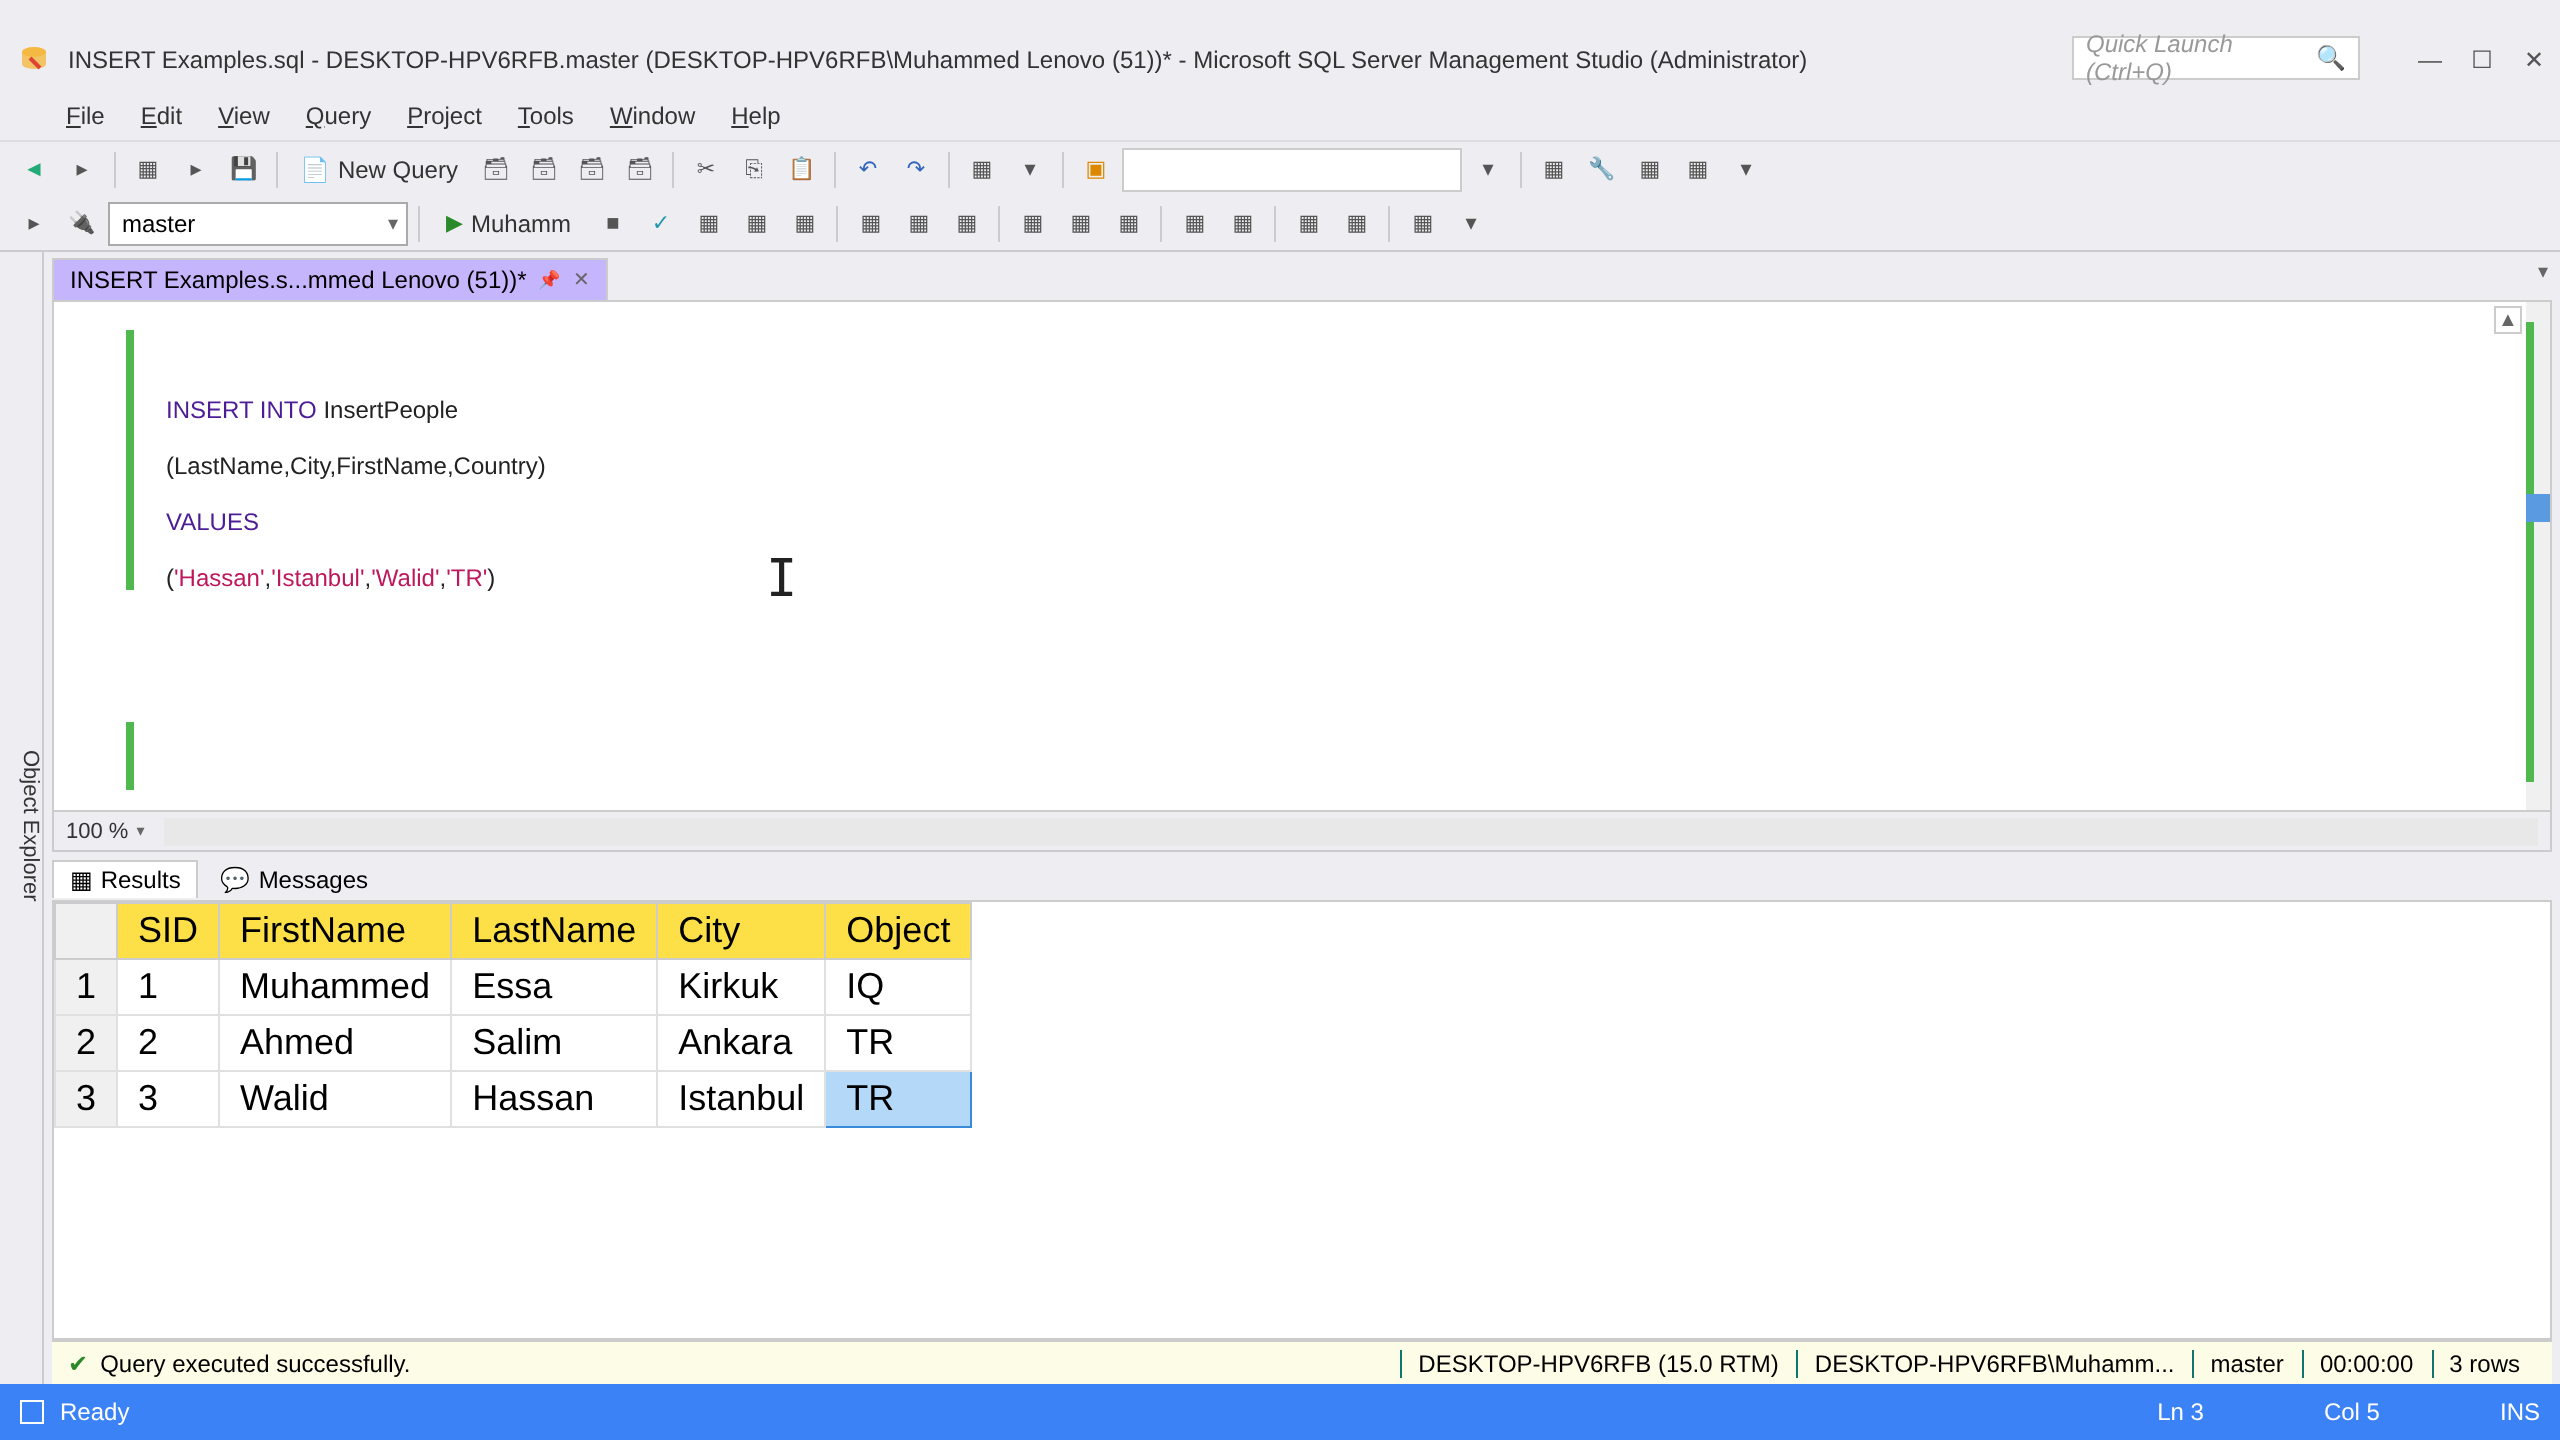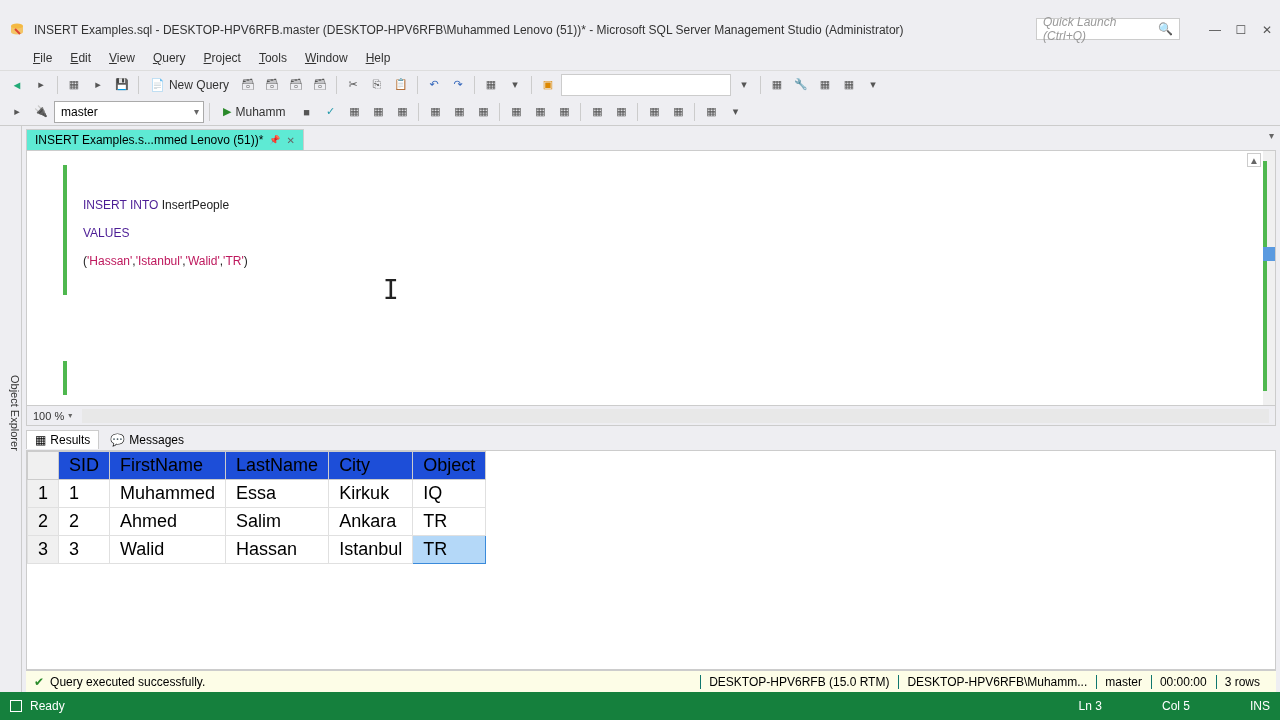--- a/index.html
+++ b/index.html
@@ -27,21 +27,21 @@
 .execute-btn .play { color: #2a8a2a; font-size:11px;}
 .search-box { width: 170px; height:22px; border:1px solid #ccc; background:#fff;}
 
 .workspace { position: absolute; left: 0; right: 0; top: 126px; bottom: 28px; display: flex; }
 
 .obj-explorer-tab { width: 22px; background: #eeeef2; border-right: 1px solid #ccc; writing-mode: vertical-rl; text-align: center; padding-top: 8px; font-size: 11px; color: #333; cursor:pointer;}
 
 .main-area { flex: 1; display: flex; flex-direction: column; }
 
 .doc-tabs { height: 24px; background: #eeeef2; display: flex; align-items: flex-end; padding-left: 4px; position:relative;}
-.doc-tab { background: #5eead4; padding: 3px 8px; border: 1px solid #ccc; border-bottom: none; font-size: 11px; display:flex; align-items:center; gap:6px; cursor:pointer;}
+.doc-tab { background: #c4b5fd; padding: 3px 8px; border: 1px solid #ccc; border-bottom: none; font-size: 11px; display:flex; align-items:center; gap:6px; cursor:pointer;}
 .doc-tab .pin { font-size:9px; color:#666;}
 .doc-tab .close { font-size:10px; color:#666; cursor:pointer;}
 .doc-tabs .drop { position:absolute; right:6px; top:4px; font-size:10px; color:#666;}
 
 .editor-wrap { background: #fff; position: relative; border: 1px solid #ccc; margin: 0 4px; height: 256px;}
 .gutter { position:absolute; left:0; top:0; bottom:0; width:44px; background:#fff;}
 .gutter .green1 { position:absolute; left:36px; top:14px; height:20px; width:4px; background:#4fb84f;}
 .gutter .yellow1 { position:absolute; left:36px; top:34px; height:110px; width:4px; background:#4fb84f;}
 .gutter .green2 { position:absolute; left:36px; top:210px; height:34px; width:4px; background:#4fb84f;}
 .code { position:absolute; left:56px; top:40px; font-family: Consolas, monospace; font-size: 20px; line-height: 28px; }
@@ -57,31 +57,31 @@
 .zoom-bar { height: 20px; background: #eeeef2; display:flex; align-items:center; padding: 0 6px; margin: 0 4px; border:1px solid #ccc; border-top:none; gap:4px;}
 .zoom-combo { font-size:11px; color:#333; display:flex; align-items:center; gap:4px;}
 .zoom-combo::after{ content:'▾'; font-size:8px; color:#666;}
 
 .results-area { flex: 1; display: flex; flex-direction: column; margin: 2px 4px 0 4px; }
 .result-tabs { height: 22px; display: flex; align-items: center; gap: 2px; }
 .rtab { padding: 2px 8px; font-size: 11px; display:flex; align-items:center; gap:4px; cursor:pointer; border:1px solid transparent; border-bottom:none;}
 .rtab.active { background:#fff; border-color:#ccc; }
 .grid-wrap { flex:1; background:#fff; border:1px solid #ccc; overflow:auto; position:relative; }
 table.results { border-collapse: collapse; font-size: 18px; }
-table.results th { background:#1d4ed8; border:1px solid #ccc; padding: 3px 10px; text-align:left; font-weight:normal; font-size:18px;}
+table.results th { background:#fde047; border:1px solid #ccc; padding: 3px 10px; text-align:left; font-weight:normal; font-size:18px;}
 table.results td { border:1px solid #e0e0e0; padding: 3px 10px; font-size:18px;}
 table.results .rownum { background:#f0f0f0; text-align:center; width:30px;}
 table.results td.selected { background:#b4d8f8; border:1px solid #3a8ada;}
 
 .msg-bar { height: 22px; background: #fdfde7; border-top:1px solid #ccc; display:flex; align-items:center; padding: 0 8px; font-size:11px; gap:6px; margin: 0 4px;}
 .success-ico { color: #2a8a2a; font-size:12px;}
 .msg-right { margin-left:auto; display:flex; gap:1px;}
 .msg-cell { padding: 0 8px; border-left:1px solid #0f766e;}
 
-.statusbar { position:absolute; bottom:0; left:0; right:0; height:28px; background:#15803d; color:#fff; display:flex; align-items:center; padding: 0 10px; font-size:12px;}
+.statusbar { position:absolute; bottom:0; left:0; right:0; height:28px; background:#3b82f6; color:#fff; display:flex; align-items:center; padding: 0 10px; font-size:12px;}
 .statusbar .sq { width:12px; height:12px; border:1px solid #fff; margin-right:8px;}
 .statusbar .sitem { margin-left: auto; display:flex; gap:60px;}
 .win-btn { width:14px; height:14px; display:flex; align-items:center; justify-content:center; color:#555; cursor:pointer;}
 </style>
 </head>
 <body>
 
 <div class="titlebar">
   <div class="app-icon">
     <svg width="16" height="16" viewBox="0 0 16 16">
@@ -199,20 +199,21 @@
 
     <div class="editor-wrap">
       <div class="gutter">
         <div class="green1"></div>
         <div class="yellow1"></div>
         <div class="green2"></div>
       </div>
       <div class="collapse-btn">▲</div>
       <div class="code">
         <div><span class="kw">INSERT INTO</span><span class="ident"> InsertPeople</span></div>
+        <div><span class="ident">(LastName,City,FirstName,Country)</span></div>
         <div><span class="kw">VALUES</span></div>
         <div><span class="ident">(</span><span class="str">'Hassan'</span><span class="ident">,</span><span class="str">'Istanbul'</span><span class="ident">,</span><span class="str">'Walid'</span><span class="ident">,</span><span class="str">'TR'</span><span class="ident">)</span></div>
       </div>
       <div class="cursor-img">I</div>
       <div class="overview">
         <div class="grn"></div>
         <div class="blue-ind"></div>
       </div>
     </div>
 

